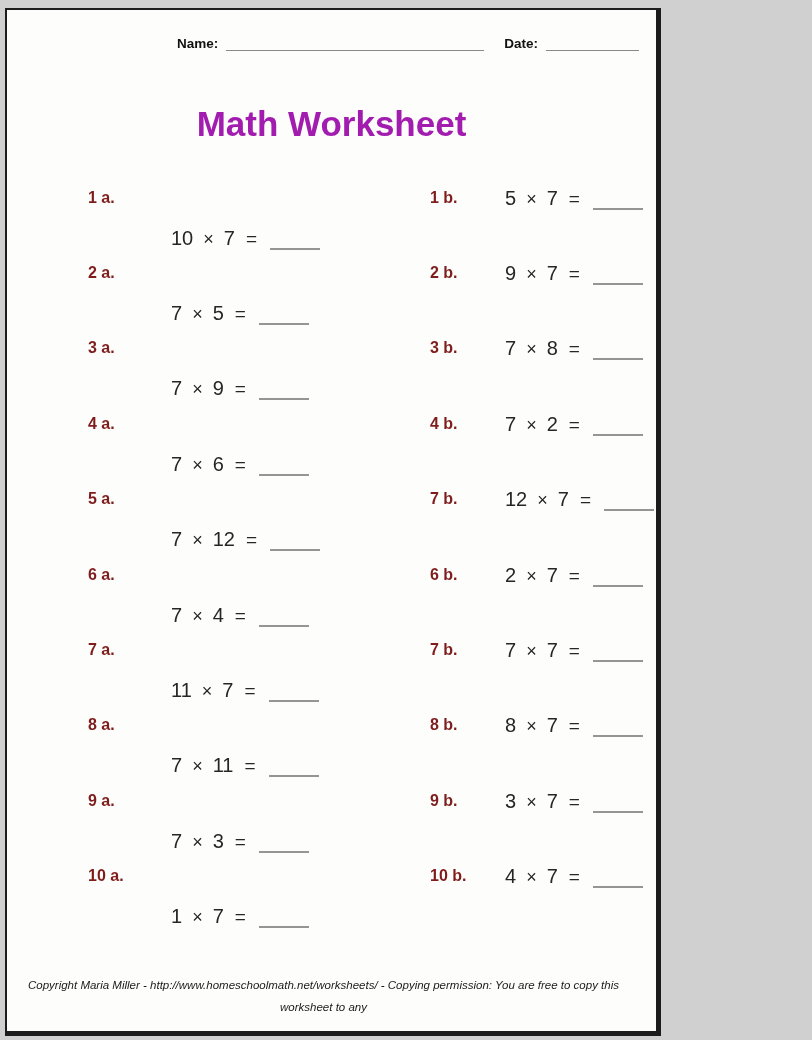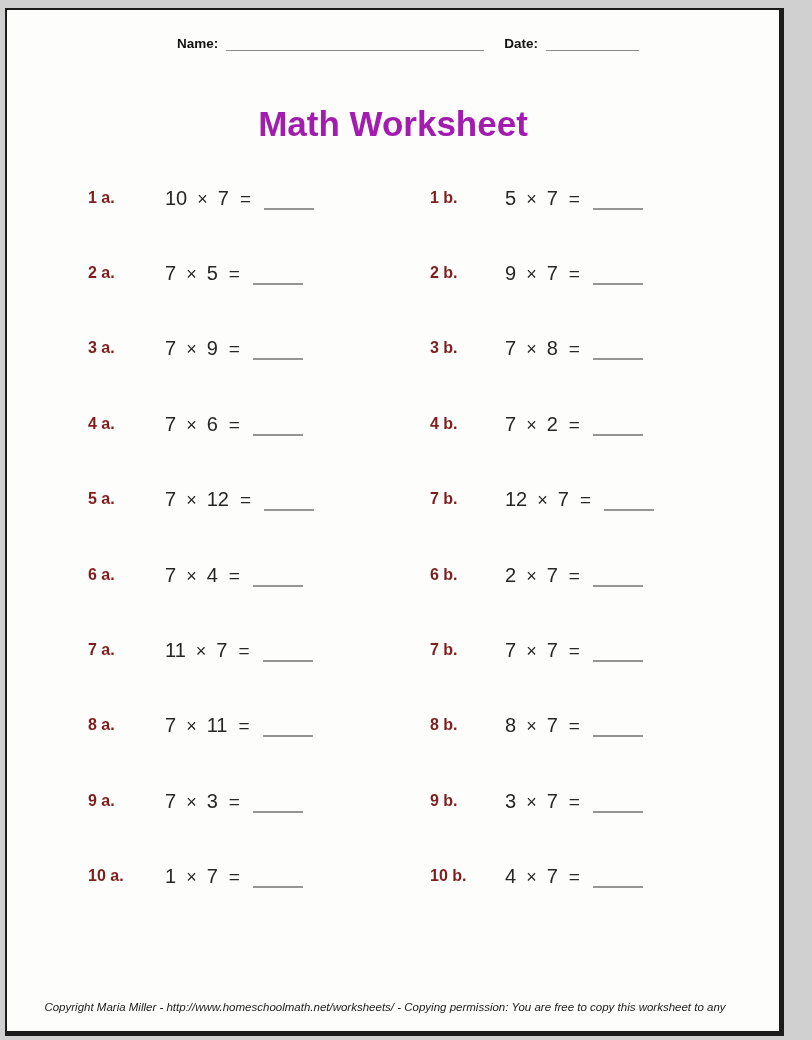--- a/index.html
+++ b/index.html
@@ -8,21 +8,21 @@
     width: 812px;
     height: 1040px;
     background: #d0d0d0;
     overflow: hidden;
     font-family: "Liberation Sans", "DejaVu Sans", sans-serif;
   }
   .page {
     position: absolute;
     left: 5px;
     top: 8px;
-    width: 779px;
+    width: 656px;
     height: 1028px;
     box-sizing: border-box;
     background: #fdfefb;
     border: 2px solid #1c1c1c;
     border-right-width: 5px;
     border-bottom-width: 5px;
   }
   
   .header-row {
     position: absolute;
@@ -83,21 +83,21 @@
     position: absolute;
     top: 50%;
     transform: translateY(-50%);
     display: inline-flex;
     align-items: baseline;
     font-size: 20px;
     color: #262626;
     white-space: nowrap;
   }
   .lA { left: 81px; }
-  .eA { left: 158px; }
+  .eA { left: 164px; margin-top: 40px; }
   .lB { left: 423px; }
   .eB { left: 498px; }
   .op { margin: 0 10px; font-size: 18px; }
   .eq { margin-left: 11px; margin-right: 13px; font-size: 19px; }
   .blank {
     display: inline-block;
     width: 50px;
     height: 1px;
     border-bottom: 1.8px solid #2f2f2f;
     transform: translateY(5px);

